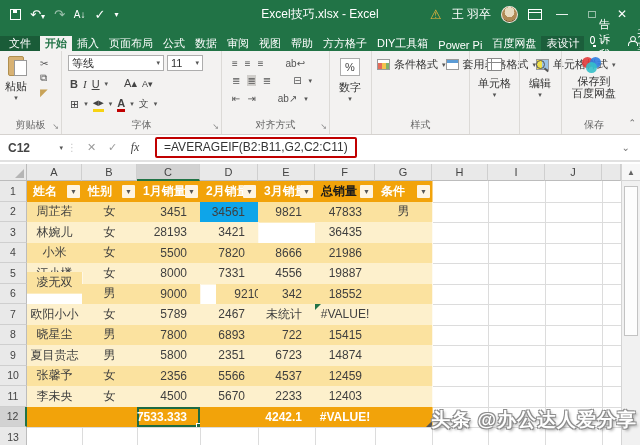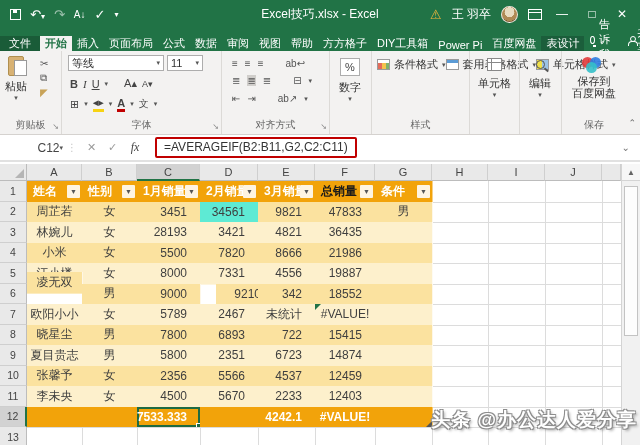--- a/index.html
+++ b/index.html
@@ -77,21 +77,21 @@
   .baidu { position:relative; width:24px; height:16px; margin-top:2px; }
   .baidu i { position:absolute; width:11px; height:11px; border-radius:50%; opacity:.9; }
   .baidu .c1 { left:0; top:0; background:#e23b3b; }
   .baidu .c2 { left:8px; top:0; background:#2f7de1; }
   .baidu .c3 { left:4px; top:5px; background:#35c0c9; }
   .collapse { position:absolute; right:4px; bottom:6px; font-size:9px; color:#666; }
 
   
   #fbar { position:absolute; left:0; top:135px; width:640px; height:27px; background:#fff;
     border-bottom:2px solid #e1e1e1; display:flex; align-items:center; font-size:12px; color:#444; }
-  .namebox { width:63px; display:flex; align-items:center; justify-content:flex-end; }
+  .namebox { width:63px; padding-left:8px; display:flex; align-items:center; justify-content:space-between;font-weight:bold; }
   .fb-sep { color:#c8c8c8; font-size:10px; padding:0 4px; }
   .fb-btn { width:21px; text-align:center; color:#9a9a9a; font-size:11px; }
   .fx { font-style:italic; font-family:"Liberation Serif",serif; color:#444; width:24px; text-align:center; }
   .formula-annot { border:2px solid #c00000; border-radius:2px; padding:1px 7px 2px;
     margin-left:8px; font-size:12px; color:#333; white-space:nowrap; }
   .fb-chev { margin-left:auto; padding-right:10px; color:#777; font-size:10px; }
 
   
   #grid { position:absolute; left:0; top:164px; width:621px; height:281px; background:#fff; overflow:hidden; }
   .chdr, .rhdr, .cell { position:absolute; overflow:hidden; white-space:nowrap; }
@@ -377,34 +377,33 @@
         <span class="filt">▼</span>
       </div>
       <div class="cell" style="left: 432px; top: 17px; width: 57px; height: 21.5px;"></div>
       <div class="cell" style="left: 488px; top: 17px; width: 58px; height: 21.5px;"></div>
       <div class="cell" style="left: 545px; top: 17px; width: 58px; height: 21.5px;"></div>
       <div class="cell" style="left: 602px; top: 17px; width: 20px; height: 21.5px;"></div>
       <div class="rhdr" style="left: 0px; top: 37.5px; width: 27px; height: 20.5px;">2</div>
       <div class="cell tband al-c" style="left: 27px; top: 37.5px; width: 56px; height: 21.5px; background: rgb(251, 226, 159);">周芷若</div>
       <div class="cell tband al-c" style="left: 82px; top: 37.5px; width: 56px; height: 21.5px; background: rgb(251, 226, 159);">女</div>
       <div class="cell tband al-r" style="left: 137px; top: 37.5px; width: 64px; height: 21.5px; background: rgb(251, 226, 159);">3451</div>
-      <div class="cell tband al-r" style="left: 200px; top: 37.5px; width: 59px; height: 21.5px; background: #5eead4;">34561</div>
+      <div class="cell tband al-r" style="left: 200px; top: 37.5px; width: 59px; height: 21.5px; background: #0ea5e9;">34561</div>
       <div class="cell tband al-r" style="left: 258px; top: 37.5px; width: 58px; height: 21.5px; background: rgb(251, 226, 159);">9821</div>
       <div class="cell tband al-r" style="left: 315px; top: 37.5px; width: 61px; height: 21.5px; background: rgb(251, 226, 159);">47833</div>
       <div class="cell tband al-c" style="left: 375px; top: 37.5px; width: 58px; height: 21.5px; background: rgb(251, 226, 159);">男</div>
       <div class="cell" style="left: 432px; top: 37.5px; width: 57px; height: 21.5px;"></div>
       <div class="cell" style="left: 488px; top: 37.5px; width: 58px; height: 21.5px;"></div>
       <div class="cell" style="left: 545px; top: 37.5px; width: 58px; height: 21.5px;"></div>
       <div class="cell" style="left: 602px; top: 37.5px; width: 20px; height: 21.5px;"></div>
       <div class="rhdr" style="left: 0px; top: 58px; width: 27px; height: 20.5px;">3</div>
       <div class="cell tband al-c" style="left: 27px; top: 58px; width: 56px; height: 21.5px; background: rgb(253, 240, 204);">林婉儿</div>
       <div class="cell tband al-c" style="left: 82px; top: 58px; width: 56px; height: 21.5px; background: rgb(253, 240, 204);">女</div>
       <div class="cell tband al-r" style="left: 137px; top: 58px; width: 64px; height: 21.5px; background: rgb(253, 240, 204);">28193</div>
       <div class="cell tband al-r" style="left: 200px; top: 58px; width: 59px; height: 21.5px; background: rgb(253, 240, 204);">3421</div>
-      <div class="cell tband al-r" style="left: 258px; top: 58px; width: 58px; height: 21.5px; background: rgb(253, 240, 204);">4821</div>
       <div class="cell tband al-r" style="left: 315px; top: 58px; width: 61px; height: 21.5px; background: rgb(253, 240, 204);">36435</div>
       <div class="cell tband al-c" style="left: 375px; top: 58px; width: 58px; height: 21.5px; background: rgb(253, 240, 204);"></div>
       <div class="cell" style="left: 432px; top: 58px; width: 57px; height: 21.5px;"></div>
       <div class="cell" style="left: 488px; top: 58px; width: 58px; height: 21.5px;"></div>
       <div class="cell" style="left: 545px; top: 58px; width: 58px; height: 21.5px;"></div>
       <div class="cell" style="left: 602px; top: 58px; width: 20px; height: 21.5px;"></div>
       <div class="rhdr" style="left: 0px; top: 78.5px; width: 27px; height: 20.5px;">4</div>
       <div class="cell tband al-c" style="left: 27px; top: 78.5px; width: 56px; height: 21.5px; background: rgb(251, 226, 159);">小米</div>
       <div class="cell tband al-c" style="left: 82px; top: 78.5px; width: 56px; height: 21.5px; background: rgb(251, 226, 159);">女</div>
       <div class="cell tband al-r" style="left: 137px; top: 78.5px; width: 64px; height: 21.5px; background: rgb(251, 226, 159);">5500</div>

